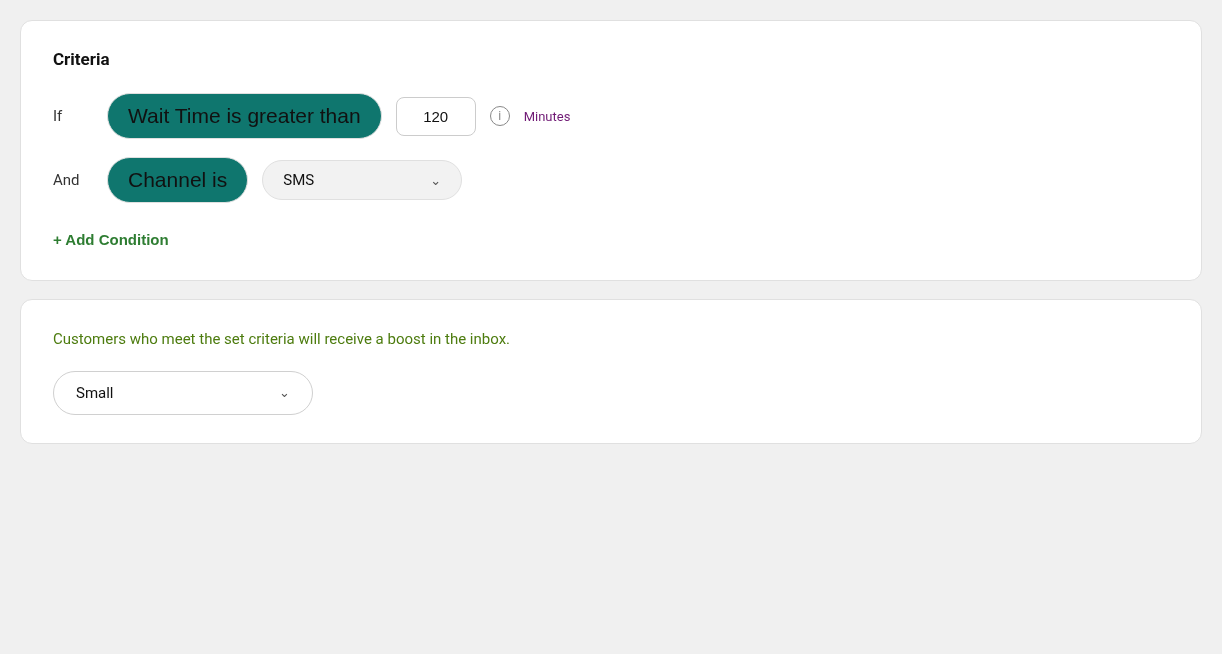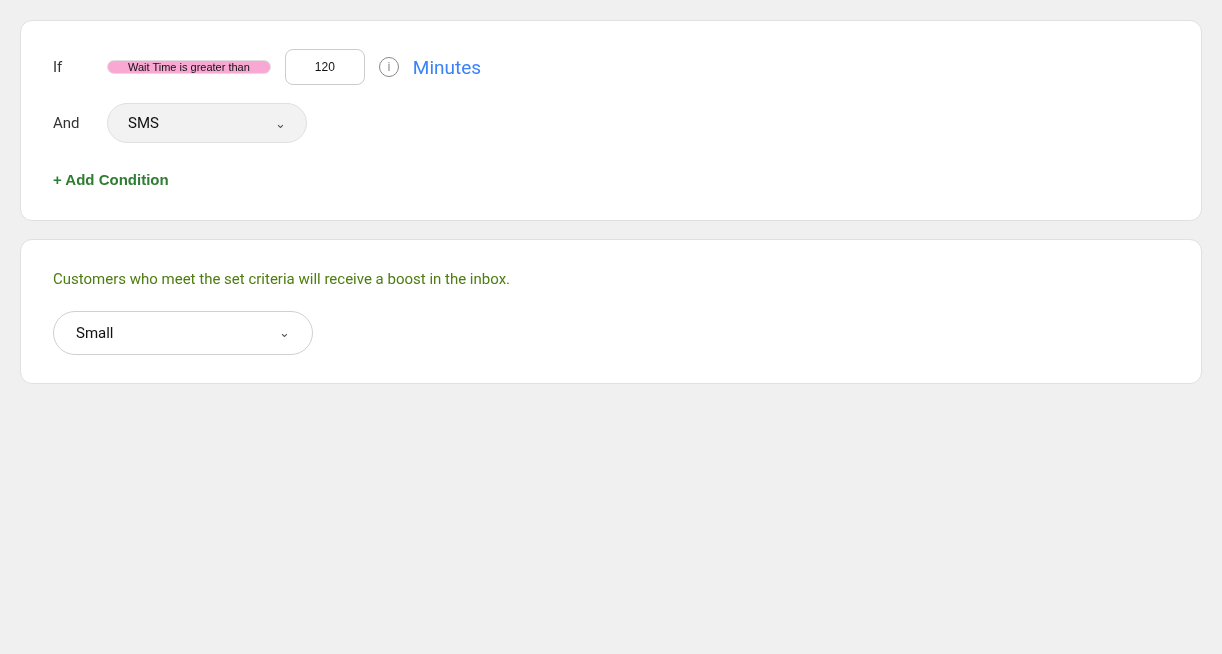--- a/index.html
+++ b/index.html
@@ -41,57 +41,57 @@
     }
 
     .condition-label {
       font-size: 15px;
       color: #333;
       width: 40px;
       flex-shrink: 0;
     }
 
     .pill-button {
-      background: #f9a8d4;
+      background: #0f766e;
       border: 1px solid #e0e0e0;
       border-radius: 999px;
-      padding: 0 20px;
-      font-size: 11px;
+      padding: 10px 20px;
+      font-size: 21px;
       color: #111;
       cursor: pointer;
       white-space: nowrap;
     }
 
     .number-input {
       border: 1px solid #ccc;
       border-radius: 8px;
       padding: 10px 14px;
-      font-size: 12px;
+      font-size: 15px;
       width: 80px;
       text-align: center;
       color: #111;
     }
 
     .info-icon {
       display: inline-flex;
       align-items: center;
       justify-content: center;
       width: 20px;
       height: 20px;
       border: 1.5px solid #888;
       border-radius: 50%;
       font-size: 12px;
       color: #888;
       flex-shrink: 0;
       cursor: default;
     }
 
     .unit-label {
-      font-size: 19px;
-      color: #3b82f6;
+      font-size: 13px;
+      color: #701a75;
     }
 
     .dropdown-pill {
       display: flex;
       align-items: center;
       justify-content: space-between;
       background: #f2f2f2;
       border: 1px solid #e0e0e0;
       border-radius: 999px;
       padding: 10px 20px;
@@ -140,35 +140,37 @@
       color: #111;
       cursor: pointer;
       width: 260px;
       gap: 60px;
     }
   </style>
 </head>
 <body>
 
 <div class="card">
+  <div class="card-title">Criteria</div>
 
   
   <div class="condition-row">
     <span class="condition-label">If</span>
     <button class="pill-button">Wait Time is greater than</button>
     <input class="number-input" type="text" value="120" style="">
     <span class="info-icon">
       <span>i</span>
     </span>
     <span class="unit-label">Minutes</span>
   </div>
 
   
   <div class="condition-row">
     <span class="condition-label">And</span>
+    <button class="pill-button">Channel is</button>
     <div class="dropdown-pill">
       <span>SMS</span>
       <span class="chevron-icon">⌄</span>
     </div>
   </div>
 
   
   <button class="add-condition-btn">+ Add Condition</button>
 </div>
 

